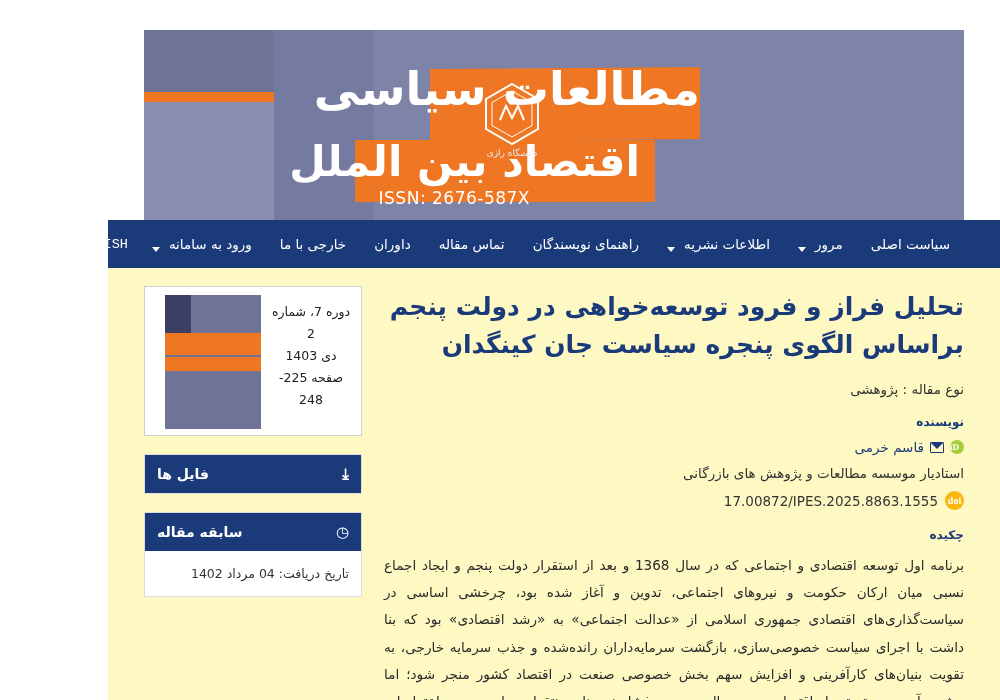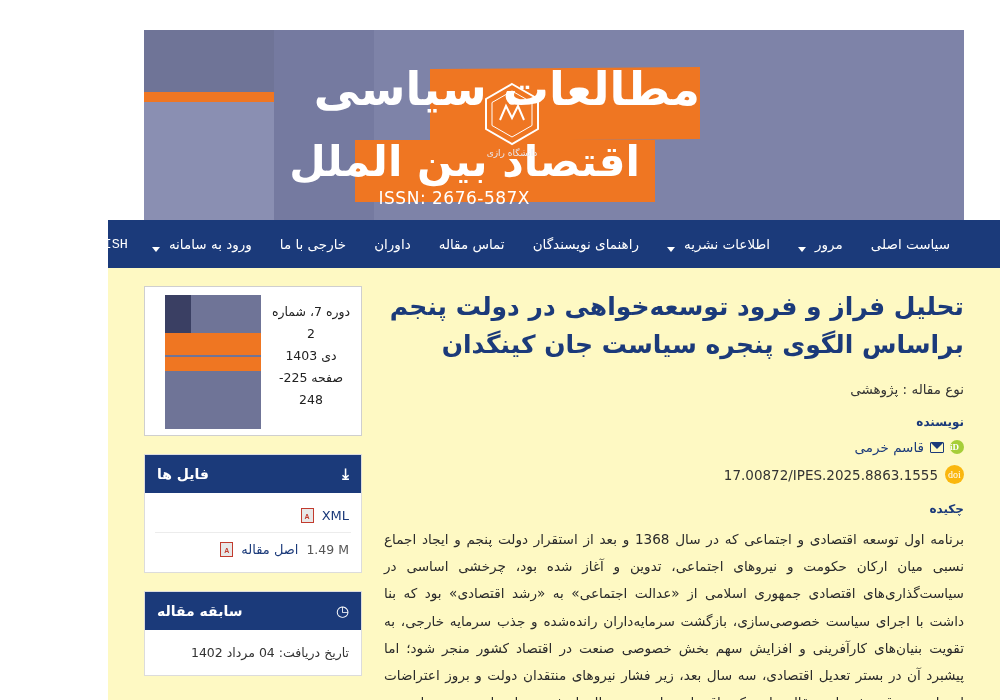--- a/index.html
+++ b/index.html
@@ -261,21 +261,21 @@
     font-size: 13.5px;
     color: #333333;
     direction: rtl;
     margin-bottom: 6px;
   }
   .doi-badge {
     display: inline-block;
     background: #fab70e;
     color: #ffffff;
     font-size: 10px;
-    font-weight: normal;
+    font-weight: bold;
     border-radius: 50%;
     width: 19px; height: 19px;
     line-height: 19px;
     text-align: center;
     font-family: "Liberation Serif", serif;
   }
   .doi-text { direction: ltr; unicode-bidi: embed; }
   .abstract {
     font-size: 13.6px;
     line-height: 2.0;
@@ -459,20 +459,21 @@
       <div class="meta-line">نوع مقاله : پژوهشی</div>
 
       <div class="section-label">نویسنده</div>
 
       <div class="author-row">
         <span class="icon-orcid">iD</span>
         <span class="icon-mail"></span>
         <span class="author-name">قاسم خرمی</span>
       </div>
 
+      <div class="affiliation">استادیار موسسه مطالعات و پژوهش های بازرگانی</div>
 
       <div class="doi-row">
         <span class="doi-badge">doi</span>
         <span class="doi-text">17.00872/IPES.2025.8863.1555</span>
       </div>
 
       <div class="section-label">چکیده</div>
       <div class="abstract">برنامه اول توسعه اقتصادی و اجتماعی که در سال 1368 و بعد از استقرار دولت پنجم و ایجاد اجماع نسبی میان ارکان حکومت و نیروهای اجتماعی، تدوین و آغاز شده بود، چرخشی اساسی در سیاست‌گذاری‌های اقتصادی جمهوری اسلامی از «عدالت اجتماعی» به «رشد اقتصادی» بود که بنا داشت با اجرای سیاست خصوصی‌سازی، بازگشت سرمایه‌داران رانده‌شده و جذب سرمایه خارجی، به تقویت بنیان‌های کارآفرینی و افزایش سهم بخش خصوصی صنعت در اقتصاد کشور منجر شود؛ اما پیشبرد آن در بستر تعدیل اقتصادی، سه سال بعد، زیر فشار نیروهای منتقدان دولت و بروز اعتراضات اجتماعی متوقف شد. این مقاله، با رویکرد اقتصاد سیاسی، به‌دنبال پاسخ به چرایی این تغییر سیاست و توجه اساسی به توسعه صنعتی و سپس چرایی شکست آن و بازگشت به مدار سابق است. به این منظور از الگوی نظری پنجره سیاست کینگدان استفاده کرده است تا توضیح دهد که تقریب در</div>
     </div>
 
@@ -489,32 +490,20 @@
           <div class="bar"></div>
           <div class="bar2"></div>
         </div>
       </div>
 
       <div class="panel">
         <div class="panel-head">
           <span class="ph-icon">⤓</span>
           <span>فایل ها</span>
         </div>
-        <div class="panel-body">
-          <div class="file-row">
-            <span class="pdf-icon">A</span>
-            <span class="file-label">XML</span>
-          </div>
-          <div class="divider"></div>
-          <div class="file-row">
-            <span class="pdf-icon">A</span>
-            <span class="file-label">اصل مقاله</span>
-            <span class="file-size">1.49 M</span>
-          </div>
-        </div>
       </div>
 
       <div class="panel">
         <div class="panel-head">
           <span class="ph-icon">◷</span>
           <span>سابقه مقاله</span>
         </div>
         <div class="panel-body">
           <div class="history-row">تاریخ دریافت: 04 مرداد 1402</div>
         </div>

